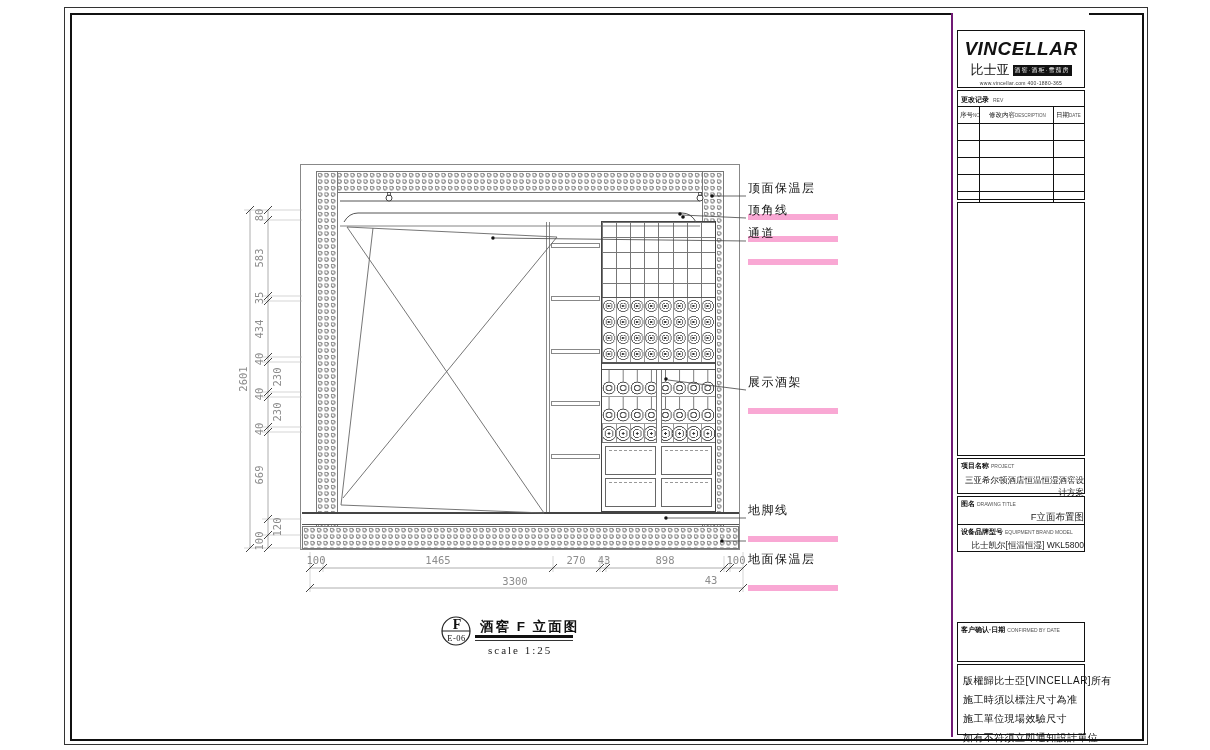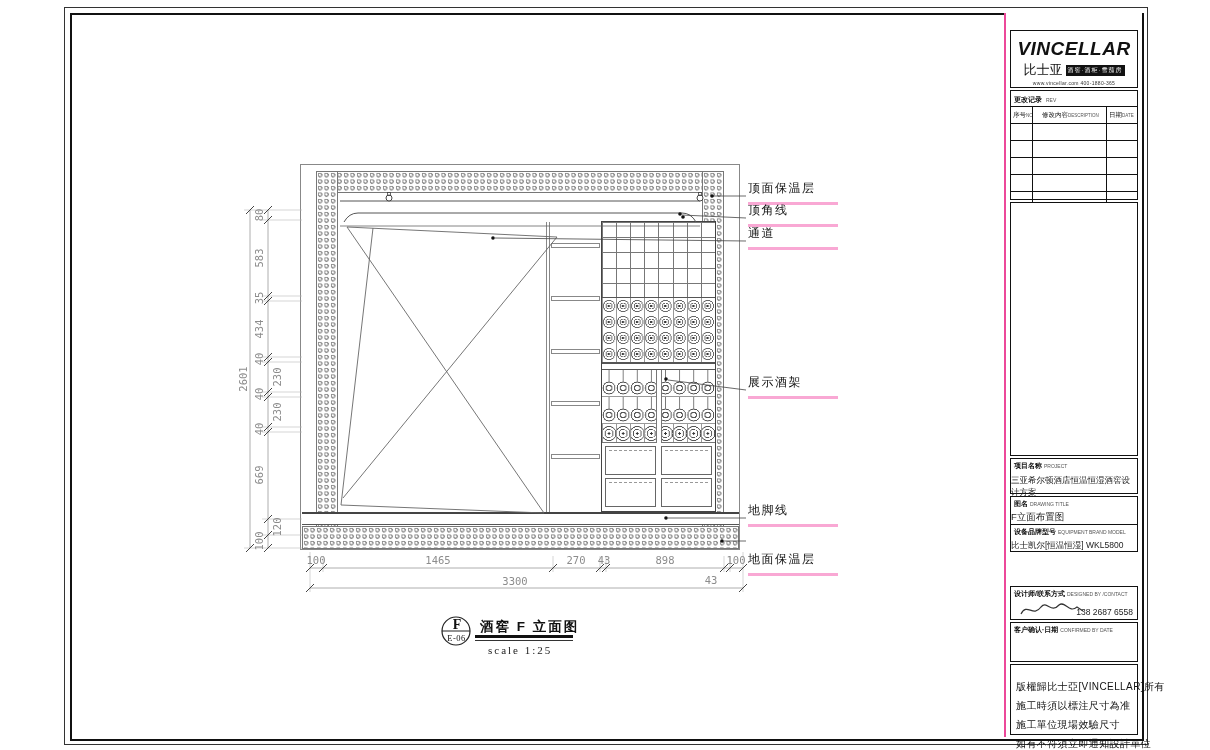--- a/index.html
+++ b/index.html
@@ -3,42 +3,42 @@
 <meta charset="utf-8">
 <style>
   html,body{margin:0;padding:0}
   body{width:1210px;height:750px;background:#fff;position:relative;overflow:hidden;
        font-family:"Liberation Sans",sans-serif;color:#111;-webkit-font-smoothing:antialiased}
   .abs{position:absolute}
   
   .frame-outer{left:64px;top:7px;width:1082px;height:736px;border:1px solid #333}
   .frame-inner{left:70px;top:13px;width:1070px;height:724px;border:2px solid #111}
   
-  .titlecol{left:1004px;top:13px;width:136px;height:724px;border-left:2px solid #ec4899;background:#fff}
+  .titlecol{left:951px;top:13px;width:136px;height:724px;border-left:2px solid #701a75;background:#fff}
   .tb-box{position:absolute;left:4px;width:128px;border:1px solid #111;background:#fff;box-sizing:border-box}
   .tb-label{font-size:7px;font-weight:bold;color:#111;padding:2px 3px 0;white-space:nowrap;overflow:hidden}
   .tb-label .en{font-size:5px;font-weight:normal;color:#555;margin-left:2px;letter-spacing:0}
-  .tb-value{text-align:left;color:#222}
+  .tb-value{text-align:right;color:#222}
   
   .logo-brand{font-size:19px;font-style:italic;font-weight:bold;letter-spacing:.5px;text-align:center;margin-top:7px}
   .logo-row{display:flex;align-items:center;justify-content:center;gap:3px;margin-top:1px}
   .logo-cn{font-size:13px;font-weight:normal}
   .logo-chip{background:#111;color:#fff;font-size:6px;padding:1px 2px;letter-spacing:1px;white-space:nowrap}
   .logo-url{font-size:5px;text-align:center;color:#333;margin-top:1px;letter-spacing:.3px}
   
   .rev-title{border-bottom:1px solid #111;height:13px;line-height:13px}
   .rev-head{display:grid;grid-template-columns:22px 1fr 30px;height:16px;border-bottom:1px solid #111}
   .rev-head>div{border-right:1px solid #111;font-size:6.5px;line-height:16px;padding-left:2px;white-space:nowrap;overflow:hidden}
   .rev-head>div:last-child{border-right:none}
   .rev-head .en{font-size:4.5px;color:#555}
   .rev-row{display:grid;grid-template-columns:22px 1fr 30px;height:16px;border-bottom:1px solid #111}
   .rev-row>div{border-right:1px solid #111}
   .rev-row>div:last-child{border-right:none}
   .rev-row:last-child{border-bottom:none}
-  .notes{padding:12px 5px;font-size:10px;line-height:19px;letter-spacing:.4px;white-space:nowrap}
+  .notes{padding:6px 5px;font-size:10px;line-height:19px;letter-spacing:.4px;white-space:nowrap}
   
   .hatch{background-color:#fff;border:1px solid #777;
          background-image:radial-gradient(circle at 3px 3px,#fff 1.1px,#8d8d8d 1.3px 2.3px,#fff 2.5px);
          background-size:6.5px 6.5px;box-sizing:border-box}
   .room-outer{left:300px;top:164px;width:440px;height:386px;border:1px solid #888;box-sizing:border-box}
   .baseboard{left:302px;top:512px;width:437px;height:13px;background:#fff;border-top:2px solid #444;border-bottom:1px solid #555;box-sizing:border-box}
   
   .rack{left:601px;top:221px;width:115px;height:291px;border:1px solid #444;box-sizing:border-box;background:#fff}
   .rack>div{box-sizing:border-box}
   .cubbies{height:76px;border-bottom:1px solid #555;
@@ -57,21 +57,21 @@
     background-image:repeating-linear-gradient(to right,#999 0 1px,transparent 1px 14.12px),
       radial-gradient(circle at 7px 9.5px,#333 1.1px,#fff 1.3px 3.6px,#555 3.6px 4.4px,#fff 4.4px 6.6px,#555 6.6px 7.4px,transparent 7.6px);
     background-size:auto,14.12px 19px}
   .cab{height:67px;padding:3px;display:grid;grid-template-columns:1fr 1fr;grid-template-rows:1fr 1fr;gap:3px 5px}
   .panel{border:1px solid #666;position:relative}
   .panel::after{content:"";position:absolute;left:3px;right:3px;top:3px;border-top:1px dashed #999}
   .rack-divider{left:50%;margin-left:-3px;width:6px;top:148px;height:73px;background:#fff;border-left:1px solid #777;border-right:1px solid #777;box-sizing:border-box}
   .shelf{background:#fff;border:1px solid #888;width:49px;height:5px;left:551px;box-sizing:border-box}
   .rail{left:546px;top:222px;width:4px;height:290px;background:#fff;border-left:1px solid #888;border-right:1px solid #888;box-sizing:border-box}
   
-  .ann{left:748px;width:90px;border-bottom:3px solid #f9a8d4;font-size:12px;letter-spacing:1.5px;color:#111;padding-bottom:6px;height:15px;line-height:15px;white-space:nowrap}
+  .ann{left:748px;width:90px;border-bottom:6px solid #f9a8d4;font-size:12px;letter-spacing:1.5px;color:#111;padding-bottom:18px;height:15px;line-height:15px;white-space:nowrap}
   
   .vdim,.hdim{position:absolute;font-family:"DejaVu Sans Mono",monospace;font-size:10.5px;color:#8c8c8c;white-space:nowrap}
   .vdim{transform:translate(-50%,-50%) rotate(-90deg)}
   .hdim{transform:translateX(-50%)}
   
   .sheet-title{font-size:13.5px;font-weight:bold;letter-spacing:2px}
   .rule-thick{background:#111;height:3px}
   .rule-thin{background:#333;height:1px}
   .scale-text{font-size:11px;letter-spacing:2px;color:#222;font-family:"Liberation Serif",serif}
   svg{position:absolute;left:0;top:0;pointer-events:none}
@@ -314,27 +314,20 @@
     <div class="tb-label"><span>图名</span><span class="en">DRAWING TITLE</span></div>
     <div class="tb-value" style="font-size:9.5px;margin-top:2px">F立面布置图</div>
   </div>
 
   <div class="tb-box" style="top:511px;height:28px">
     <div class="tb-label"><span>设备品牌型号</span><span class="en">EQUIPMENT BRAND MODEL</span></div>
     <div class="tb-value" style="font-size:8.5px;margin-top:3px">比士凯尔[恒温恒湿] WKL5800</div>
   </div>
 
 
-  <div class="tb-box" style="top:573px;height:34px">
-    <div class="tb-label"><span>设计师/联系方式</span><span class="en">DESIGNED BY /CONTACT</span></div>
-    <svg width="70" height="22" style="left:6px;top:11px">
-      <path d="M4,16 C10,4 16,20 24,9 C30,2 34,16 42,7 C48,2 52,16 60,9 L66,13" fill="none" stroke="#333" stroke-width="1.2"></path>
-    </svg>
-    <div class="abs" style="right:4px;top:20px;font-size:8.5px;color:#222">138 2687 6558</div>
-  </div>
 
   <div class="tb-box" style="top:609px;height:40px">
     <div class="tb-label"><span>客户确认·日期</span><span class="en">CONFIRMED BY DATE</span></div>
   </div>
 
   <div class="tb-box notes" style="top:651px;height:71px">
     <div>版權歸比士亞[VINCELLAR]所有</div>
     <div>施工時須以標注尺寸為准</div>
     <div>施工單位現場效驗尺寸</div>
     <div>如有不符須立即通知設計單位</div>

